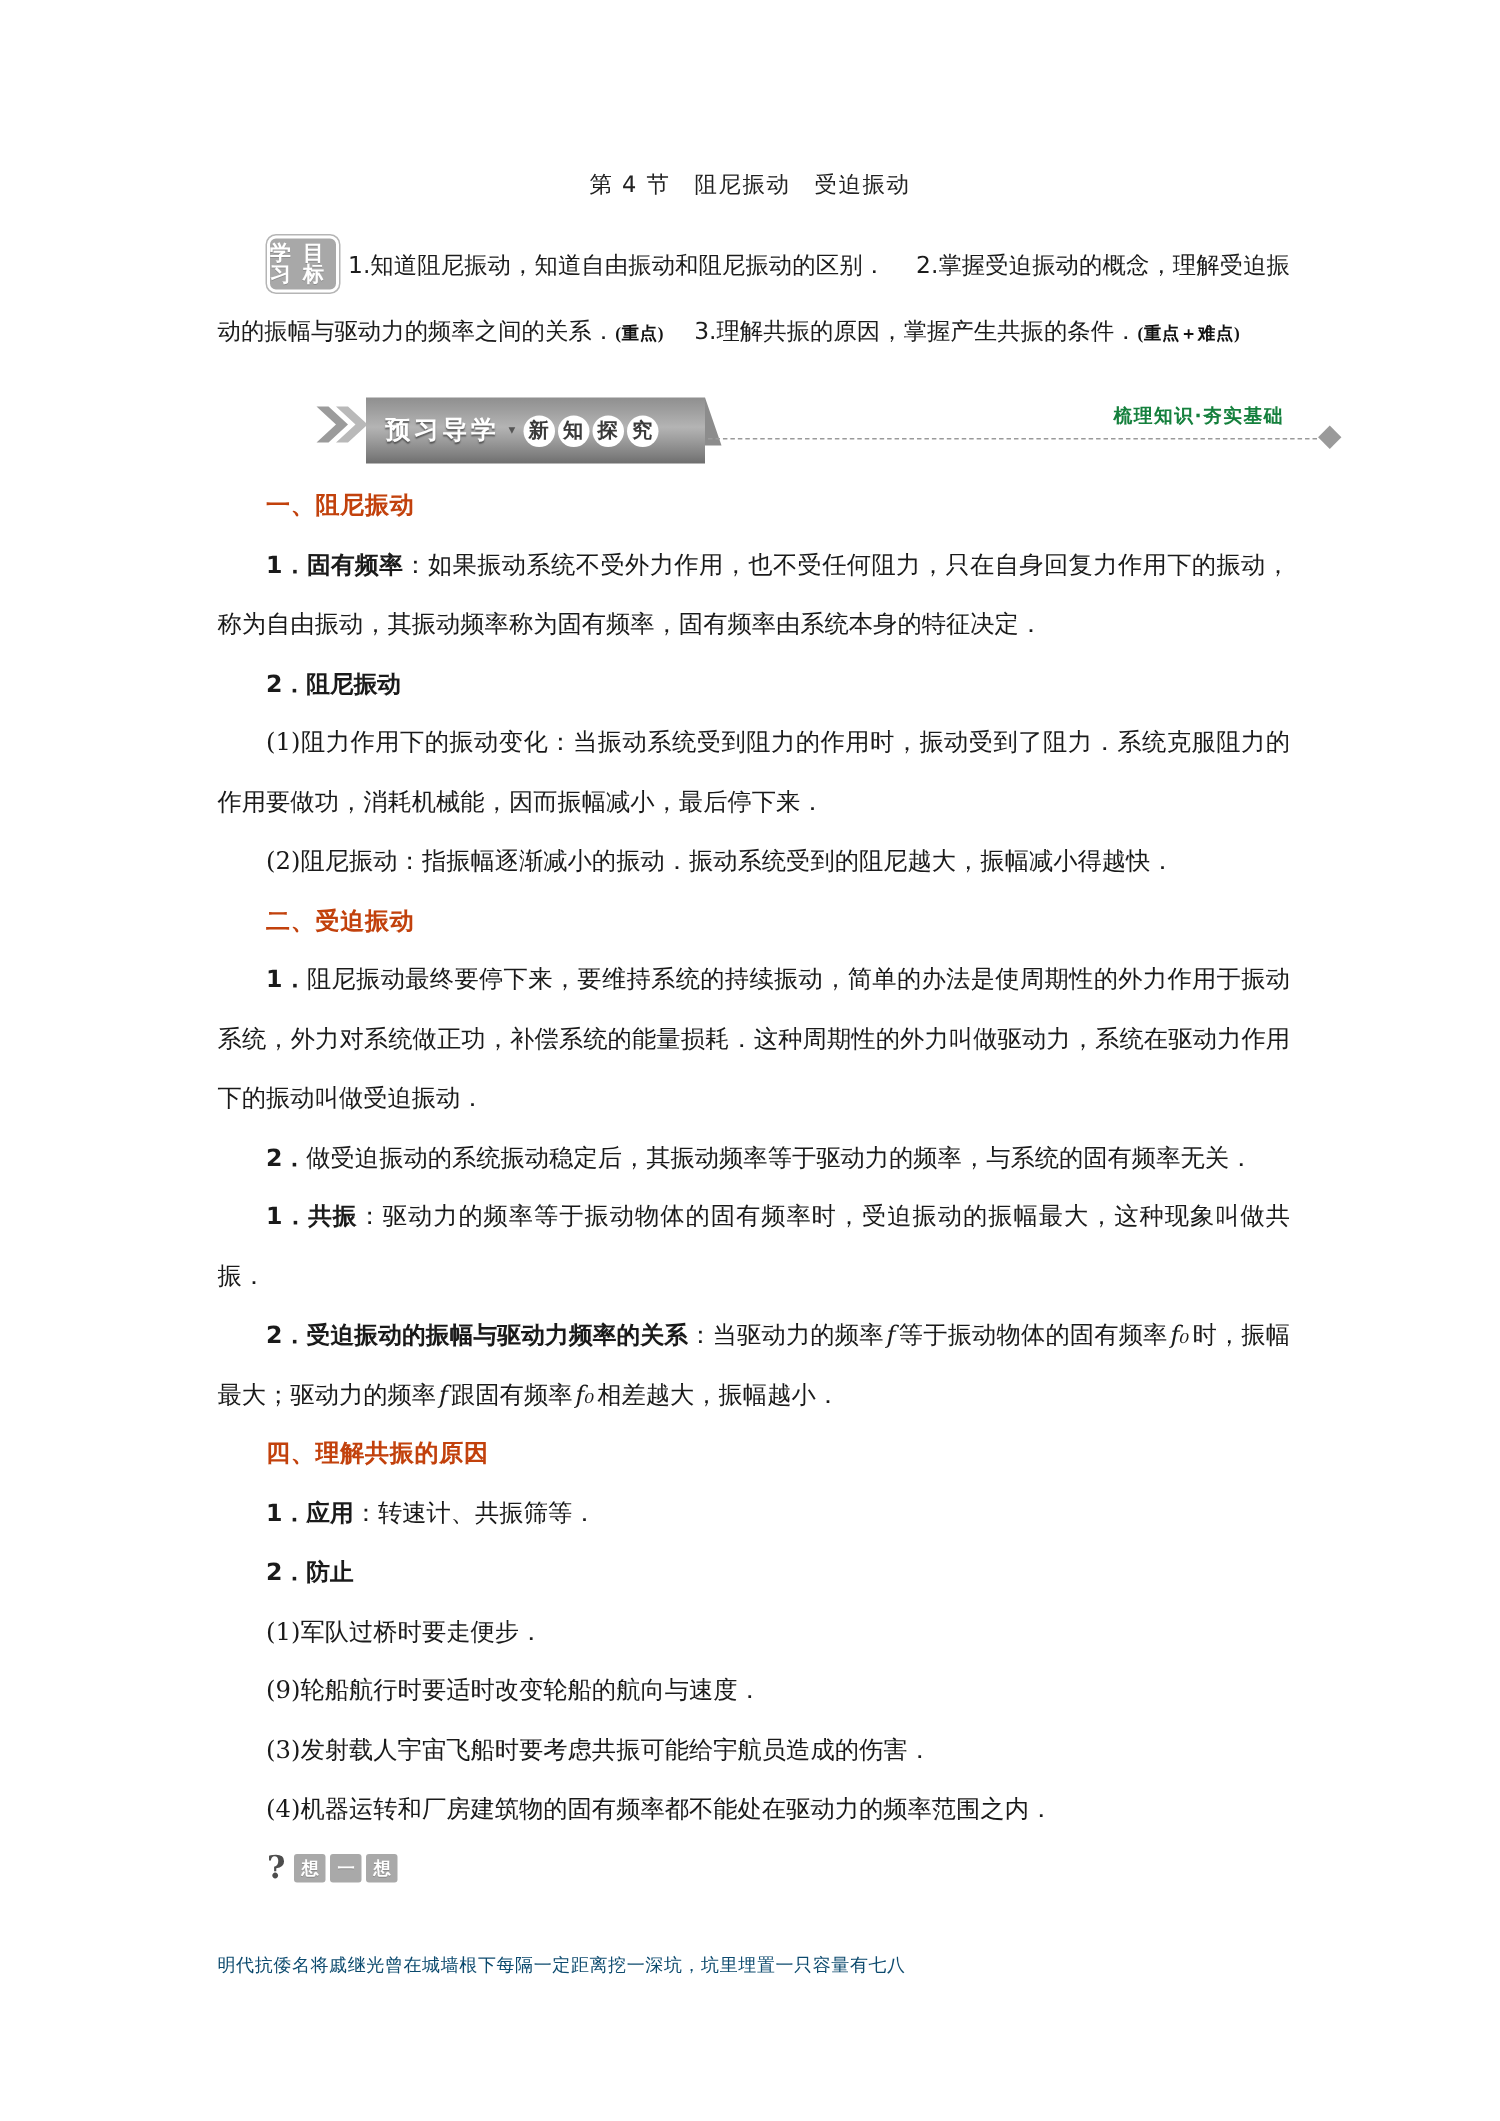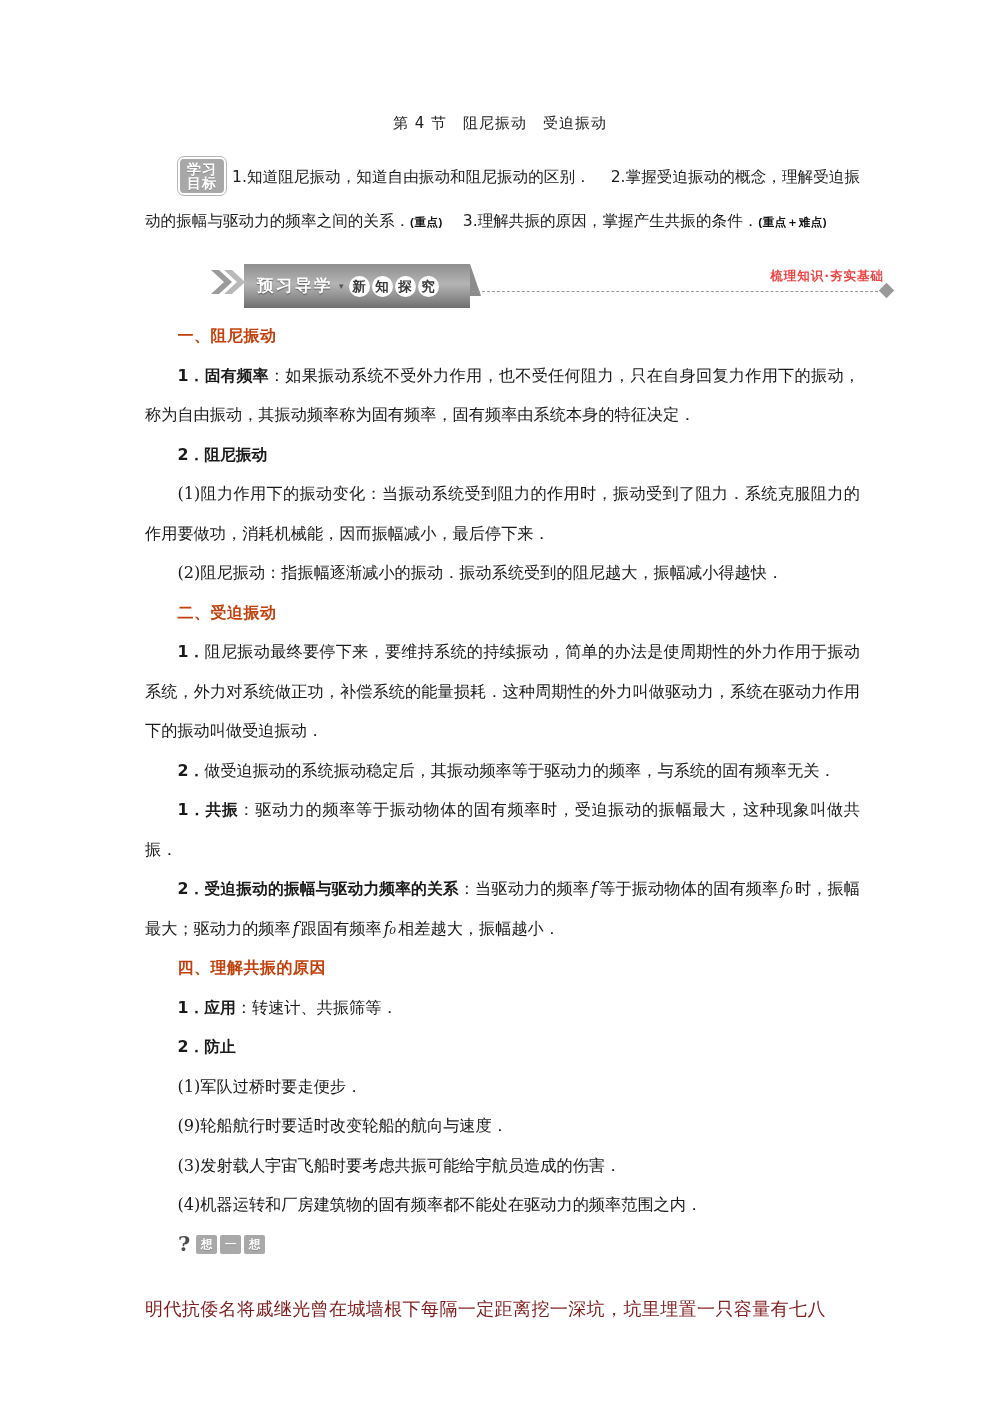--- a/index.html
+++ b/index.html
@@ -42,21 +42,20 @@
   .badge-goal {
     float: left;
     width: 48px;
     height: 38px;
     margin: 2px 6px 0 33px;
     background: #a8a8a8;
     border: 2.5px solid #ffffff;
     border-radius: 6px;
     outline: 1.2px solid #b5b5b5;
     display: flex;
-    flex-direction: column;
     align-items: center;
     justify-content: center;
     line-height: 1.0;
   }
   .badge-goal span {
     display: block;
     font-family: "DejaVu Sans", "Liberation Sans", sans-serif;
     font-size: 14px;
     font-weight: 700;
     color: #ffffff;
@@ -65,21 +64,21 @@
   }
   .objectives-text {
     font-family: "DejaVu Sans", "Liberation Sans", sans-serif;
     font-size: 15.6px;
     line-height: 44px;
     color: #1c1c1c;
     text-align: justify;
     text-justify: inter-character;
   }
   .tag-small {
-    font-family: Liberation Sans, sans-serif;
+    font-family: Liberation Serif, serif;
     font-size: 11.5px;
     font-weight: 700;
     letter-spacing: 0.5px;
     color: #111;
     margin-top: 12px;
   }
   .gap-wide { display: inline-block; width: 20px; }
 
   
   .banner {
@@ -143,25 +142,25 @@
   }
   .banner-dash {
     position: absolute;
     left: 262px;
     right: 12px;
     top: 27px;
     border-top: 1.5px dashed #9a9a9a;
   }
   .banner-right {
     position: absolute;
-    right: 6px; top: 4px;
+    right: 34px; top: 4px;
     font-family: "DejaVu Sans", "Liberation Sans", sans-serif;
     font-size: 12.5px;
     font-weight: 700;
-    color: #ef4444;
+    color: #15803d;
     letter-spacing: 1px;
   }
   .banner-diamond {
     position: absolute;
     right: -2px; top: 21px;
     width: 11px; height: 11px;
     background: #9a9a9a;
     transform: rotate(45deg);
   }
 
@@ -224,23 +223,23 @@
     font-size: 11.5px;
     font-weight: 700;
     display: flex;
     align-items: center;
     justify-content: center;
     text-shadow: 0 1px 0 #8a8a8a;
   }
   .closing {
     margin: 34px 140px 0 145px;
     font-family: Liberation Sans, sans-serif;
-    font-size: 18px;
+    font-size: 12px;
     line-height: 36px;
-    color: #7f1d1d;
+    color: #0c4a6e;
     letter-spacing: 0.4px;
   }
 </style>
 </head>
 <body>
 
 <div class="page">
 
   <h1 class="doc-title">第 4 节　阻尼振动　受迫振动</h1>
 

